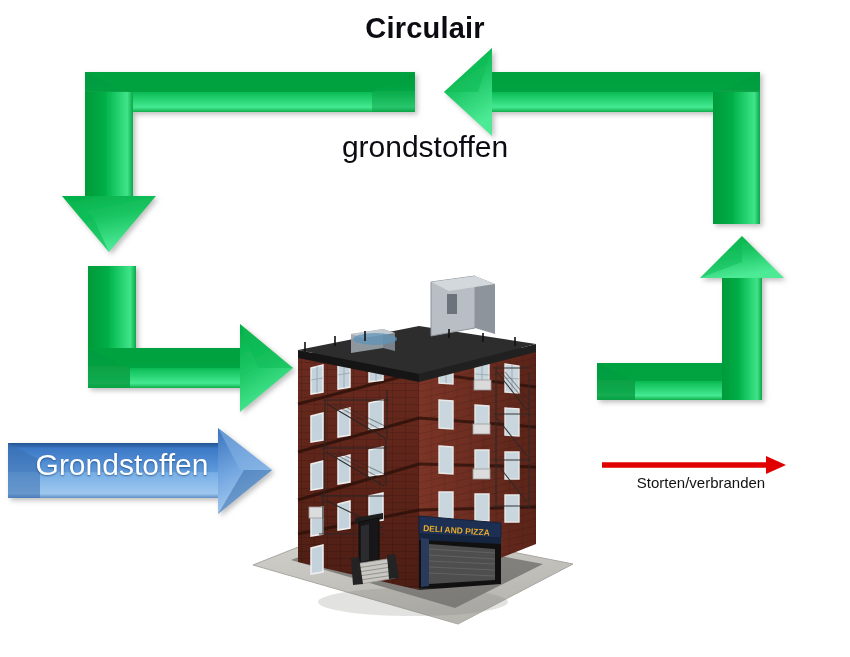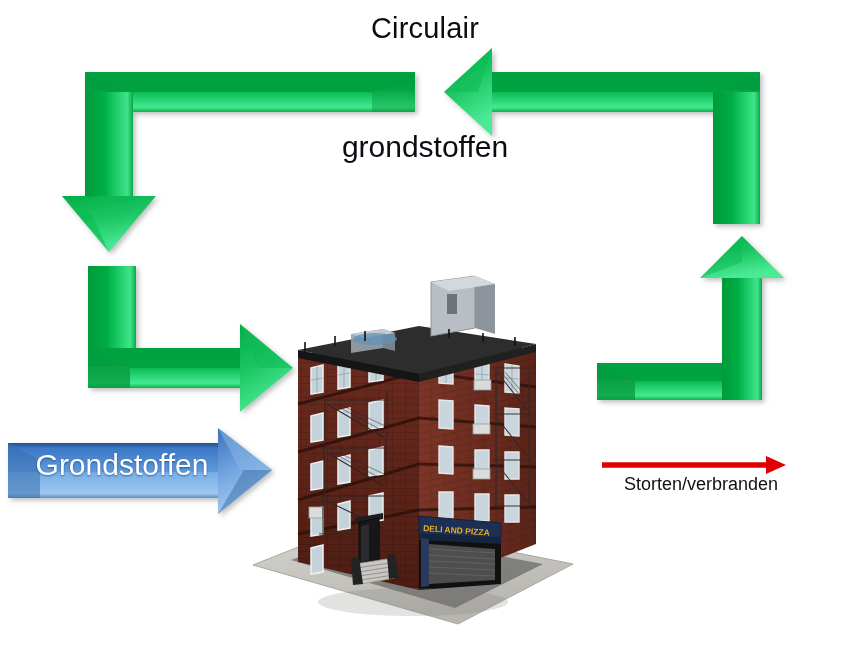--- a/index.html
+++ b/index.html
@@ -7,30 +7,30 @@
   body{
     width:850px;height:657px;position:relative;overflow:hidden;
     font-family:"Liberation Sans", sans-serif;
     background:#ffffff;
   }
   .stage{position:absolute;left:0;top:0;width:850px;height:657px;}
 
   
   .title{
     position:absolute; left:0; width:850px; top:12px;
-    text-align:center; font-size:29px; font-weight:normal; color:#0b0b12;
+    text-align:center; font-size:29px; font-weight:bold; color:#0b0b12;
     letter-spacing:0.2px;
   }
   .label-grondstoffen-top{
     position:absolute; left:0; width:850px; top:130px;
     text-align:center; font-size:30px; font-weight:normal; color:#0b0b12;
   }
   .label-storten{
     position:absolute; left:596px; top:474px; width:210px;
-    text-align:center; font-size:18px; color:#111111;
+    text-align:center; font-size:15px; color:#111111;
     white-space:nowrap;
   }
   .blue-arrow-text{
     position:absolute; left:14px; top:448px; width:216px;
     text-align:center; font-size:30px; color:#ffffff;
     text-shadow:0 1px 2px rgba(0,40,90,.55);
     pointer-events:none;
   }
 
   

